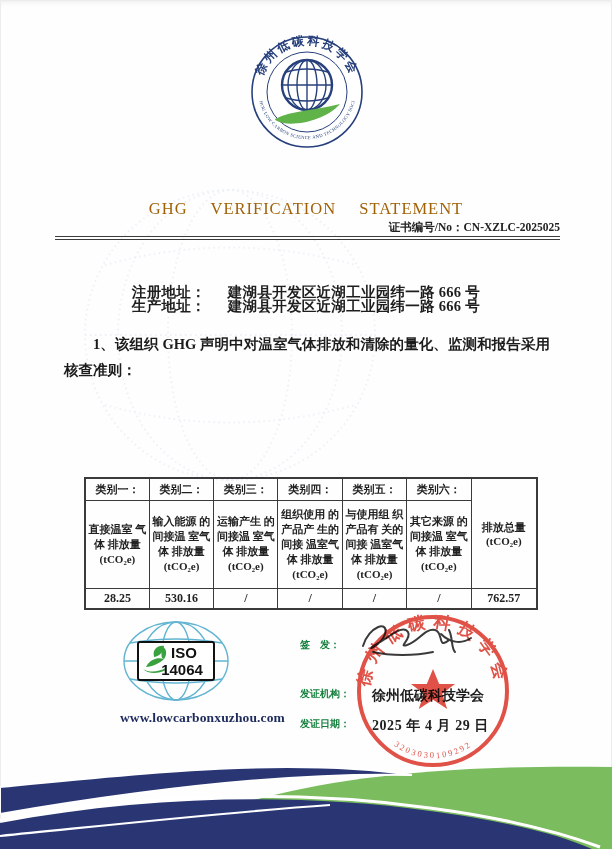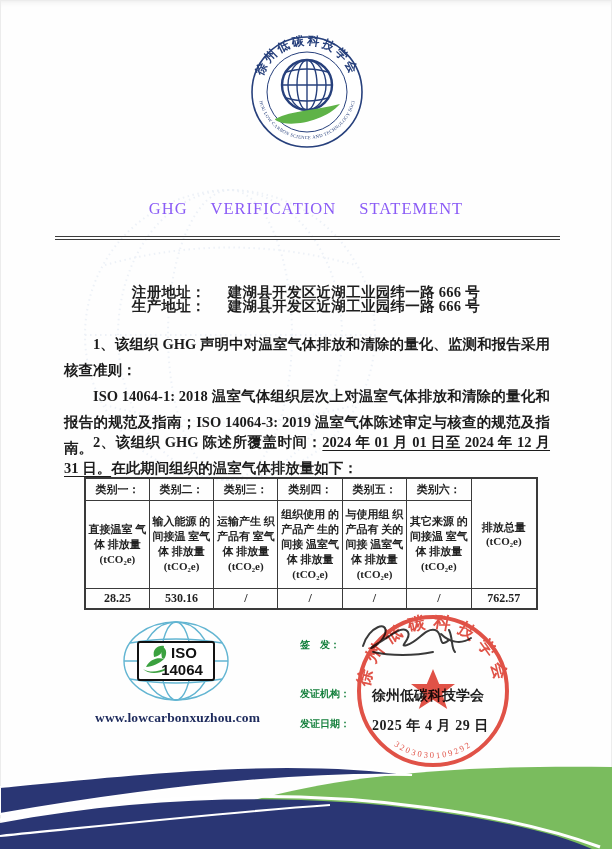--- a/index.html
+++ b/index.html
@@ -17,21 +17,21 @@
 
   .logo-badge { left:250px; top:33px; z-index:1; }
 
   .title-cn {
     left:0; right:0; top:162px; text-align:center;
     font-size:28px; font-weight:700; letter-spacing:.45em; text-indent:.45em;
     color:#111; z-index:1;
   }
   .title-en {
     left:0; right:0; top:199px; text-align:center;
-    font-size:16.5px; letter-spacing:.06em; word-spacing:1.1em; color:#8b5cf6; z-index:1;
+    font-size:16.5px; letter-spacing:.06em; word-spacing:1.1em; color:#a16207; z-index:1;
   }
   .cert-line {
     top:220px; right:52px; font-size:11.5px; font-weight:600; color:#222; z-index:1;
   }
   .rule-double {
     left:55px; top:236px; width:505px; height:4px;
     border-top:1.5px solid #3c3c3c; border-bottom:1px solid #3c3c3c; z-index:1;
   }
 
   .company { left:0; right:0; top:250px; text-align:center;
@@ -55,21 +55,21 @@
     border:1px solid #3a3a3a; text-align:center; vertical-align:middle;
     font-size:11px; font-weight:600; color:#222; padding:2px 2px;
   }
   .ghg-table { border:2px solid #3a3a3a; }
   .ghg-table tr.cat-row td { height:22px; }
   .ghg-table tr.hdr-row td { height:88px; line-height:15px; }
   .ghg-table tr.val-row td { height:21px; font-size:12px; }
   .ghg-table col.c-total { width:66px; }
 
   .iso-logo { left:120px; top:618px; z-index:1; }
-  .website { left:95px; top:710px; width:190px; text-align:left;
+  .website { left:95px; top:710px; width:190px; text-align:right;
     font-size:13.5px; font-weight:700; color:#1d2a5c; letter-spacing:.01em; z-index:1; }
 
   .f-label { font-size:10px; font-weight:700; color:#15803d; z-index:1; }
   .sign-label { left:300px; top:638px; }
   .signature { left:345px; top:612px; z-index:2; }
   .issuer-label { left:300px; top:687px; }
   .issuer-value { left:372px; top:687px; font-size:14px; font-weight:600; z-index:1; }
   .date-label { left:300px; top:717px; }
   .date-value { left:372px; top:717px; font-size:14px; font-weight:700; letter-spacing:.04em; z-index:1; }
 
@@ -117,32 +117,33 @@
         <ellipse cx="0" cy="-7" rx="19" ry="25"></ellipse>
         <line x1="-25" y1="-7" x2="25" y2="-7"></line>
         <path d="M -24 -19 Q 0 -27 24 -19"></path>
         <path d="M -24 5 Q 0 13 24 5"></path>
       </g>
     </g>
     <path d="M -32 27 C -14 18 6 19 33 12 C 20 27 -8 34 -24 31 C -29 30 -32 28 -32 27 Z" fill="#5fb348"></path>
   </svg>
 
   <div class="abs title-en">GHG VERIFICATION STATEMENT</div>
+  <div class="abs cert-line">
+    <span>证书编号/No：</span><span>CN-XZLC-2025025</span>
+  </div>
   <div class="abs rule-double"></div>
 
   <div class="abs addr-row addr1">
     <span class="lbl">注册地址：</span><span>建湖县开发区近湖工业园纬一路 666 号</span>
   </div>
   <div class="abs addr-row addr2">
     <span class="lbl">生产地址：</span><span>建湖县开发区近湖工业园纬一路 666 号</span>
   </div>
 
   <div class="abs para p1">1、该组织 GHG 声明中对温室气体排放和清除的量化、监测和报告采用核查准则：</div>
-  <div class="abs para p2">ISO 14064-1: 2018 温室气体组织层次上对温室气体排放和清除的量化和报告的规范及指南；ISO 14064-3: 2019 温室气体陈述审定与核查的规范及指南。</div>
-  <div class="abs para p3"><span>2、该组织 GHG 陈述所覆盖时间：</span><u>2024 年 01 月 01 日至 2024 年 12 月 31 日。</u><span>在此期间组织的温室气体排放量如下：</span></div>
 
   <table class="ghg-table">
     <colgroup>
       <col>
         <col>
         <col>
         <col>
         <col>
         <col>
         <col class="c-total">
@@ -153,21 +154,21 @@
       <td>类别二：</td>
       <td>类别三：</td>
       <td>类别四：</td>
       <td>类别五：</td>
       <td>类别六：</td>
       <td rowspan="2">排放总量 (tCO₂e)</td>
     </tr>
     <tr class="hdr-row">
       <td>直接温室 气体 排放量 (tCO₂e)</td>
       <td>输入能源 的间接温 室气体 排放量 (tCO₂e)</td>
-      <td>运输产生 织产品有 室气体 排放量 (tCO₂e)</td>
+      <td>运输产生 的间接温 室气体 排放量 (tCO₂e)</td>
       <td>组织使用 的产品产 生的间接 温室气体 排放量 (tCO₂e)</td>
       <td>与使用组 织产品有 关的间接 温室气体 排放量 (tCO₂e)</td>
       <td>其它来源 的间接温 室气体 排放量 (tCO₂e)</td>
     </tr>
     <tr class="val-row">
       <td>28.25</td>
       <td>530.16</td>
       <td>/</td>
       <td>/</td>
       <td>/</td>

